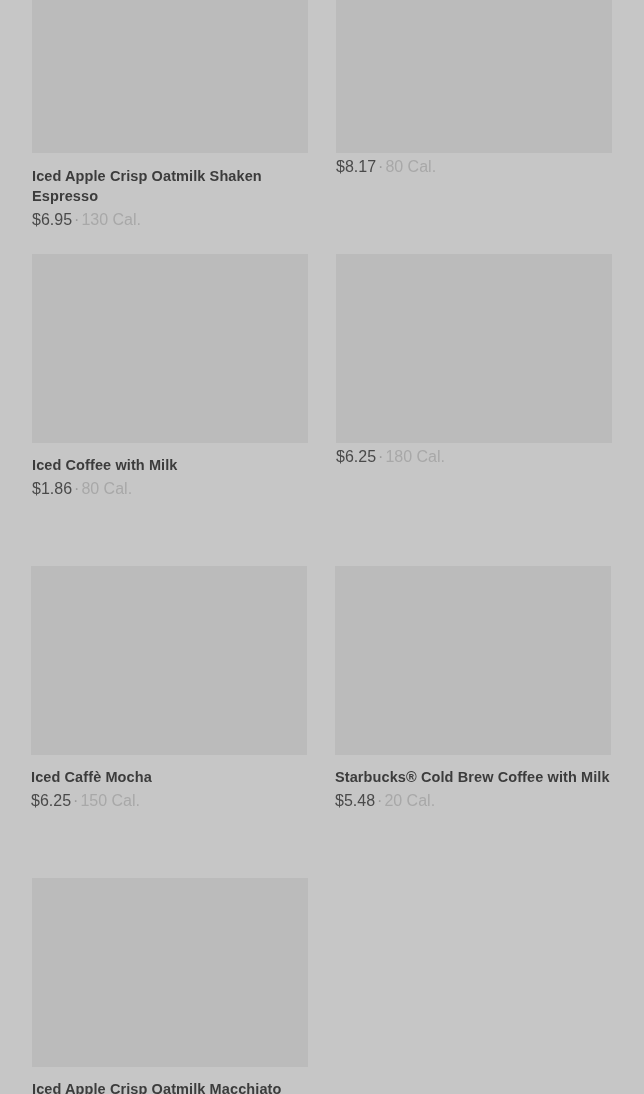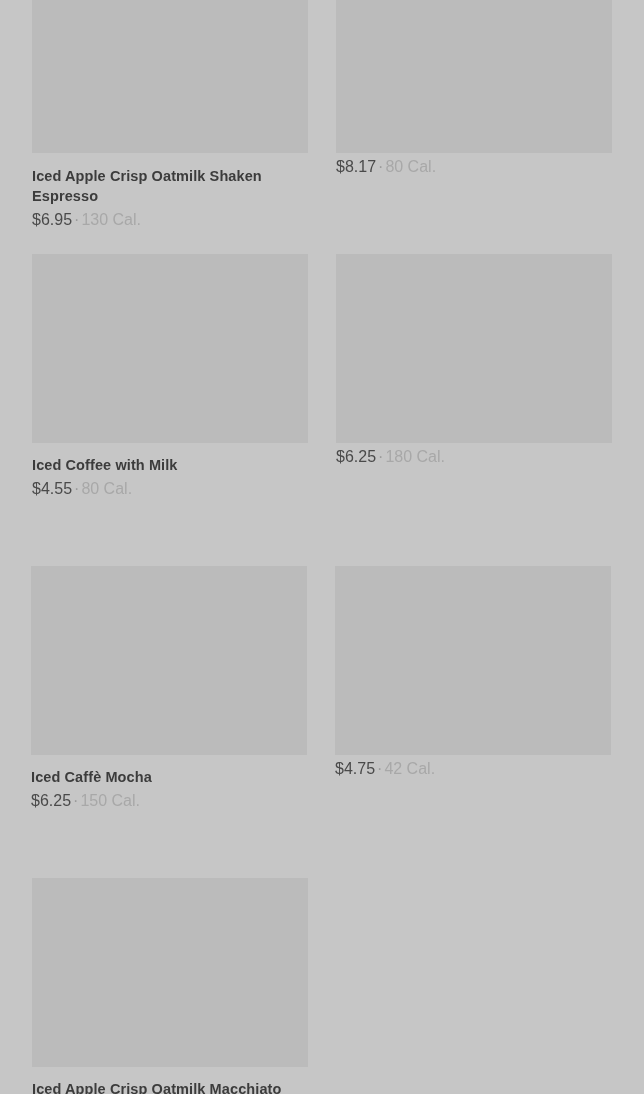--- a/index.html
+++ b/index.html
@@ -110,37 +110,38 @@
     <a class="product-card">
       <span class="product-thumb"></span>
       <span class="product-meta"><span class="product-price">$8.17</span><span class="meta-sep">·</span><span class="product-cal">80 Cal.</span></span>
     </a>
   </div>
 
   <div class="product-row row-2">
     <a class="product-card">
       <span class="product-thumb"></span>
       <span class="product-title">Iced Coffee with Milk</span>
-      <span class="product-meta"><span class="product-price">$4.55</span><span class="meta-sep">·</span><span class="product-cal">80 Cal.</span></span>
+      <span class="product-meta"><span class="product-price">$1.86</span><span class="meta-sep">·</span><span class="product-cal">80 Cal.</span></span>
     </a>
     <a class="product-card">
       <span class="product-thumb"></span>
       <span class="product-meta"><span class="product-price">$6.25</span><span class="meta-sep">·</span><span class="product-cal">180 Cal.</span></span>
     </a>
   </div>
 
   <div class="product-row row-3">
     <a class="product-card">
       <span class="product-thumb"></span>
       <span class="product-title">Iced Caffè Mocha</span>
       <span class="product-meta"><span class="product-price">$6.25</span><span class="meta-sep">·</span><span class="product-cal">150 Cal.</span></span>
     </a>
     <a class="product-card">
       <span class="product-thumb"></span>
-      <span class="product-meta"><span class="product-price">$4.75</span><span class="meta-sep">·</span><span class="product-cal">42 Cal.</span></span>
+      <span class="product-title">Starbucks® Cold Brew Coffee with Milk</span>
+      <span class="product-meta"><span class="product-price">$5.48</span><span class="meta-sep">·</span><span class="product-cal">20 Cal.</span></span>
     </a>
   </div>
 
   <div class="product-row row-4">
     <a class="product-card">
       <span class="product-thumb"></span>
       <span class="product-title">Iced Apple Crisp Oatmilk Macchiato</span>
 
     </a>
   </div>

